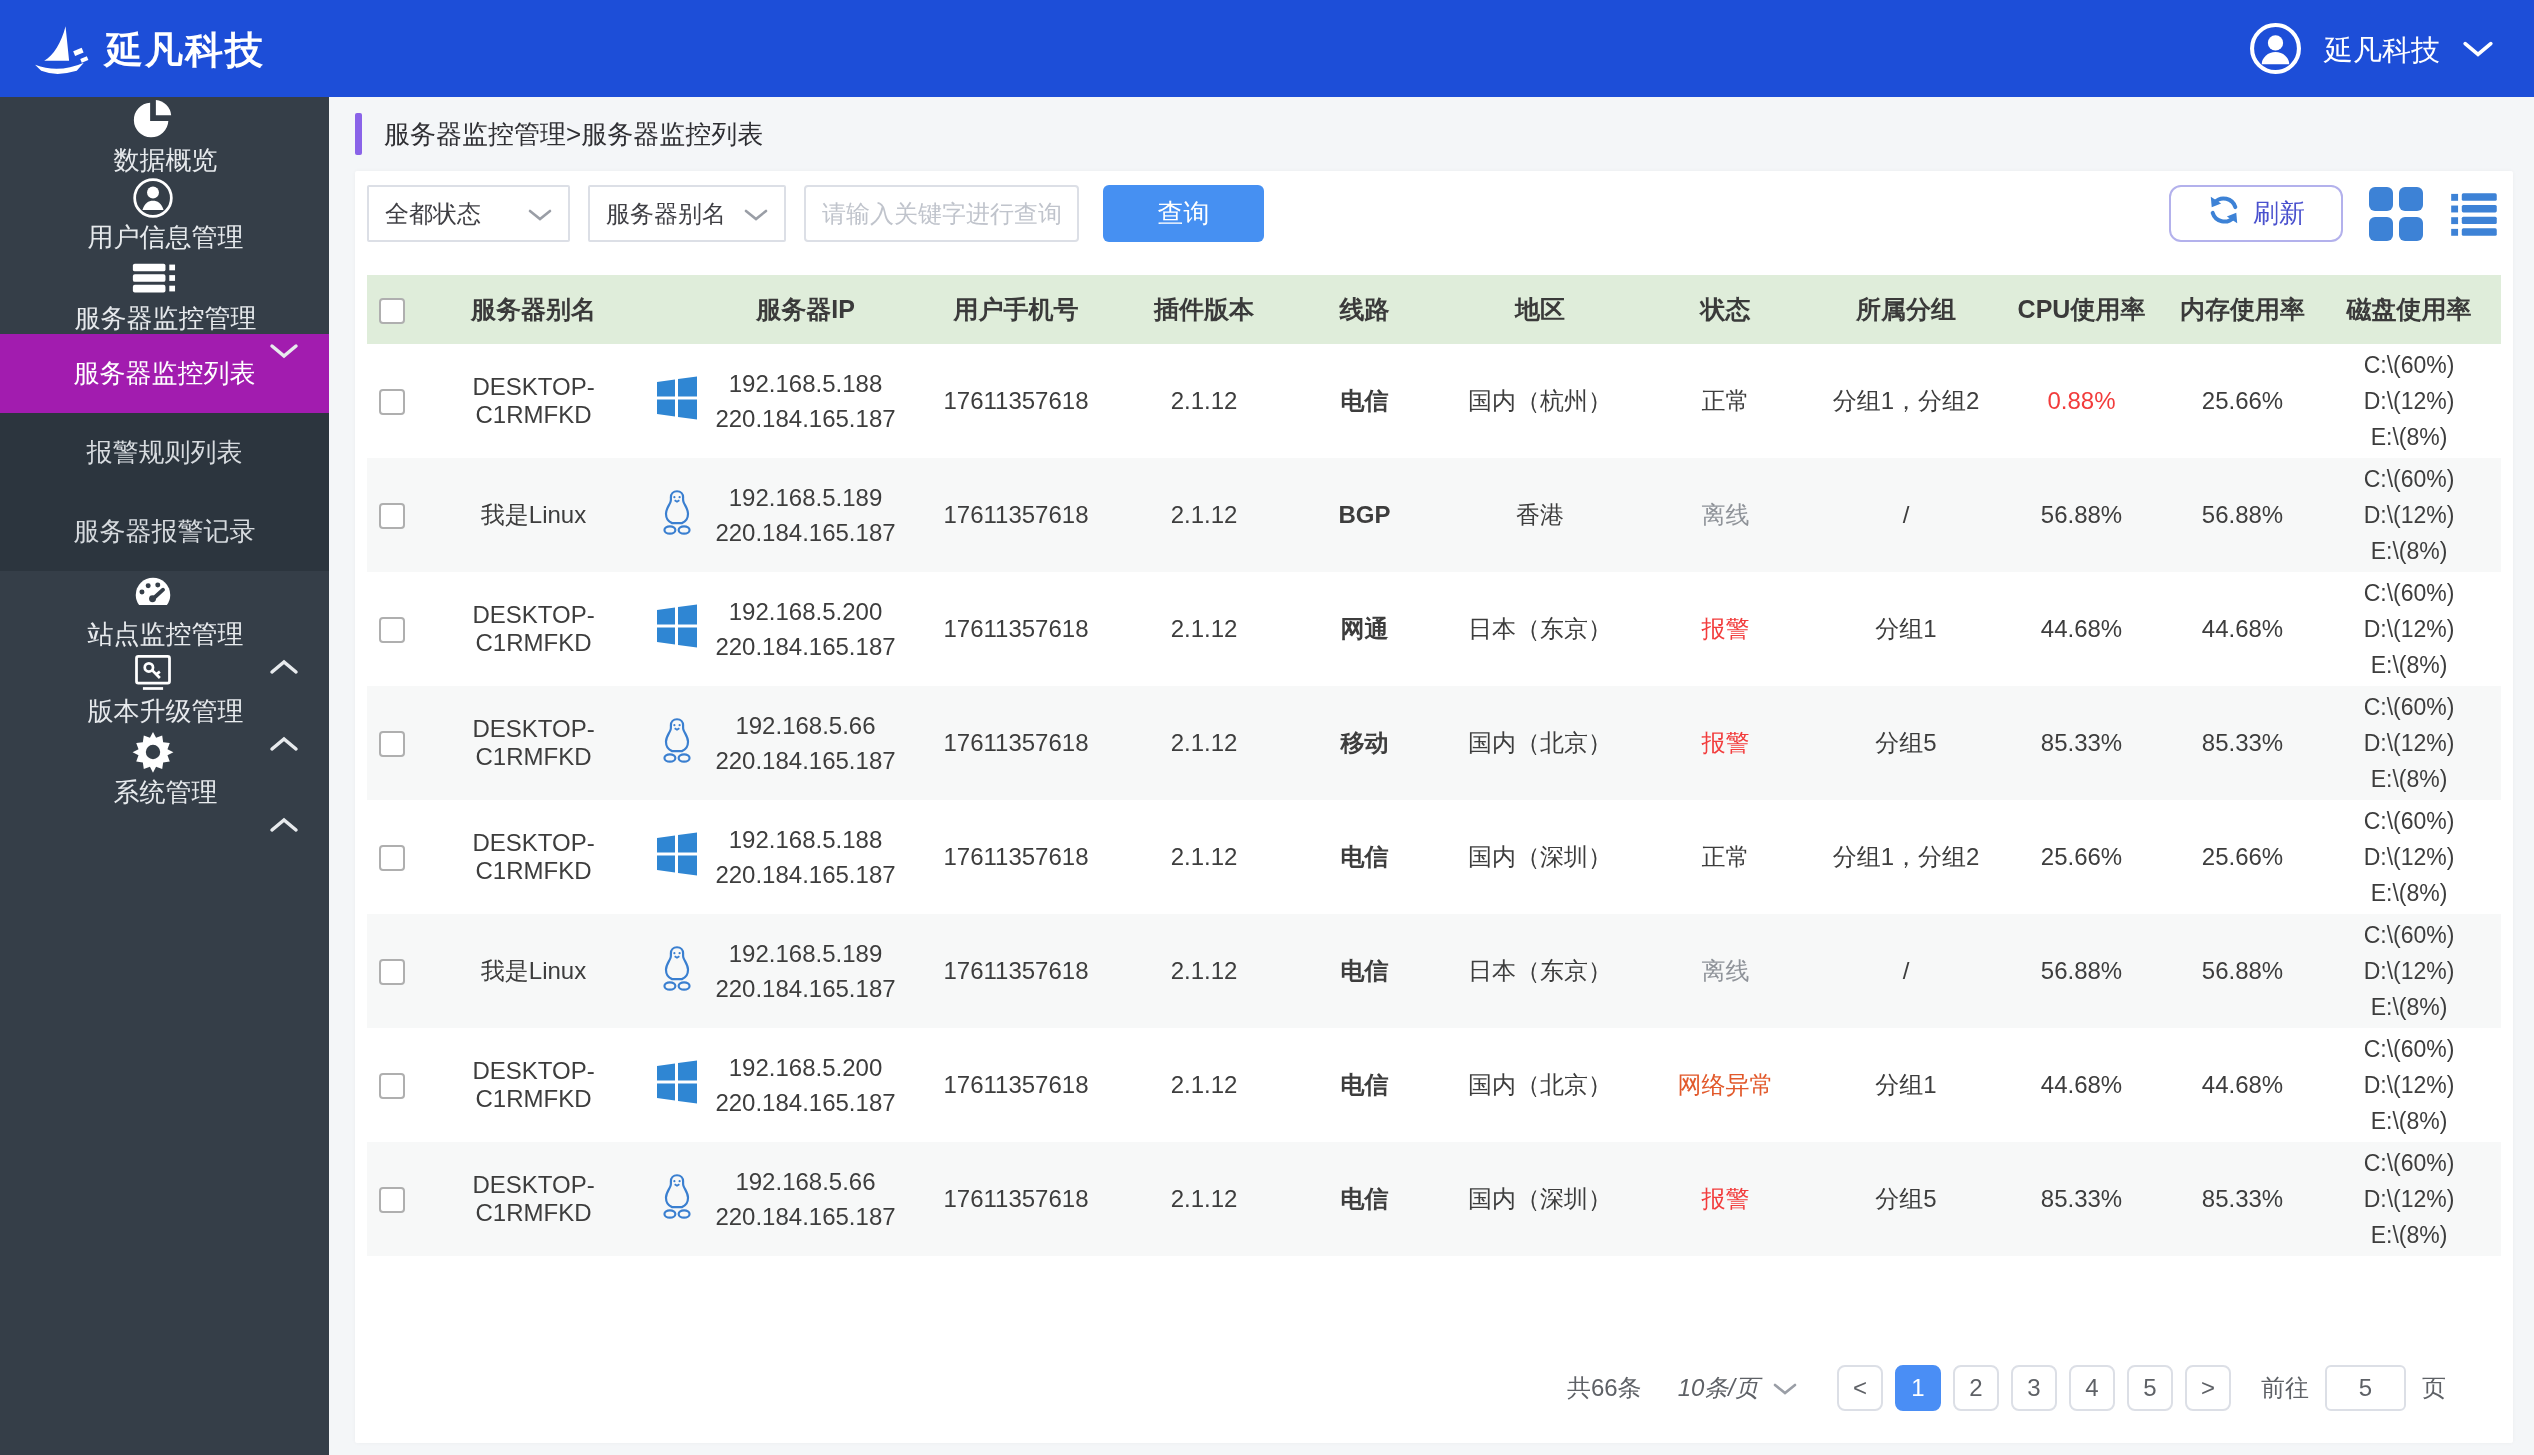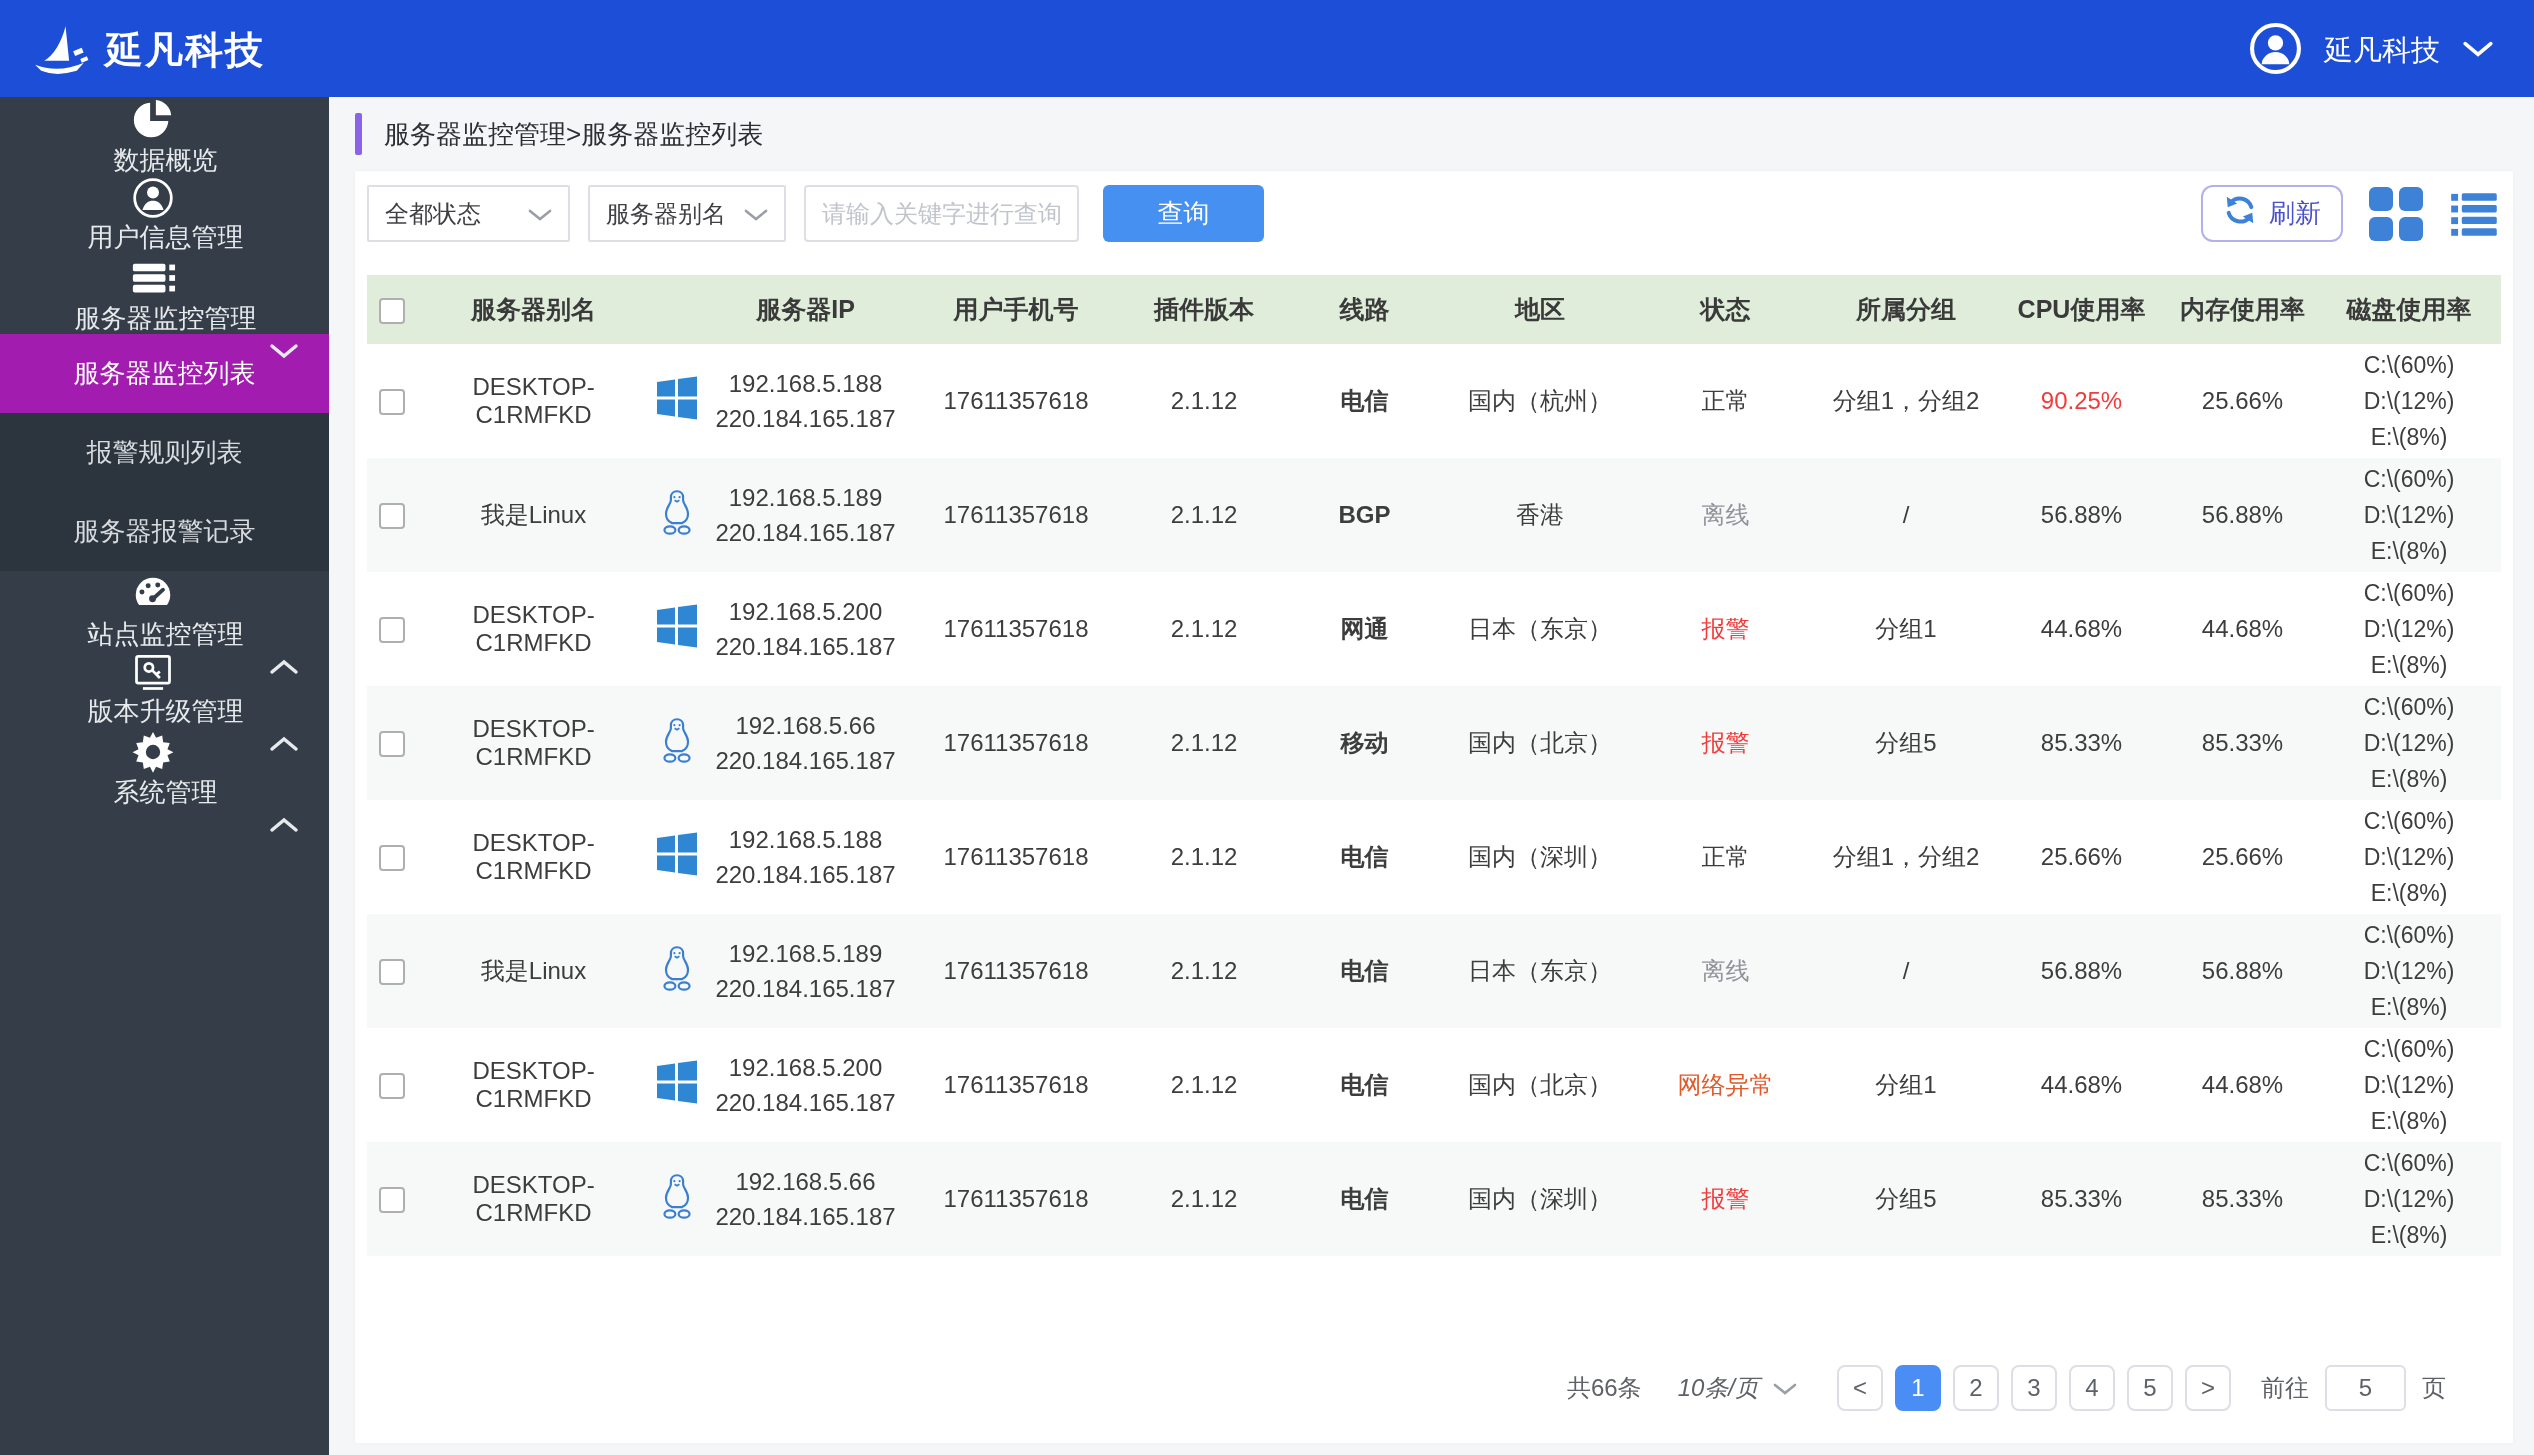--- a/index.html
+++ b/index.html
@@ -35,21 +35,21 @@
   .filter-row { margin-top:14px; height:57px; display:flex; align-items:center; }
   .select-box { width:203px; height:57px; border:2px solid #DCDFE6; border-radius:2px; background:#fff;
     display:flex; align-items:center; padding:0 16px; font-size:24px; color:#3F3F44; cursor:pointer; margin-right:18px; }
   .select-box .sel-chev { margin-left:auto; }
   .search-input { width:275px; height:57px; border:2px solid #DCDFE6; border-radius:4px; font-size:24px;
     padding:0 16px; color:#333; outline:none; margin-right:24px; font-family:inherit; }
   .search-input::placeholder { color:#C0C4CC; }
   .query-btn { width:161px; height:57px; background:#4690F2; border:none; border-radius:6px; color:#fff;
     font-size:26px; cursor:pointer; font-family:inherit; }
   .tools { margin-left:auto; display:flex; align-items:center; gap:26px; }
-  .refresh-btn { height:57px; padding:0 20px; background:#fff; border:2px solid #B3B1EC; border-radius:12px;
+  .refresh-btn { height:57px; padding:0 36px; background:#fff; border:2px solid #B3B1EC; border-radius:12px;
     color:#4A51CE; font-size:26px; display:flex; align-items:center; gap:12px; cursor:pointer; font-family:inherit; }
   .grid-icon { width:53px; height:53px; display:grid; grid-template-columns:24px 24px; grid-template-rows:24px 24px;
     gap:6px; cursor:pointer; }
   .grid-icon span { background:#3D82D6; border-radius:6px; }
   .list-icon { cursor:pointer; display:flex; }
 
   
   table { margin-top:33px; border-collapse:collapse; width:2134px; table-layout:fixed; }
   thead th { height:69px; background:#DFEDDA; font-size:25px; font-weight:700; color:#3A3A3A; text-align:center; }
   tbody td { height:114px; text-align:center; vertical-align:middle; font-size:24px; color:#3D3D3D; }
@@ -325,21 +325,21 @@
     <td class="ip-cell">
       <div>192.168.5.188</div>
       <div>220.184.165.187</div>
     </td>
     <td>17611357618</td>
     <td>2.1.12</td>
     <td class="line-cell">电信</td>
     <td>国内（杭州）</td>
     <td class="st-normal">正常</td>
     <td>分组1，分组2</td>
-    <td class="red">90.25%</td>
+    <td class="red">0.88%</td>
     <td>25.66%</td>
     <td class="disk-cell">
                   <div>C:\(60%)</div>
                   <div>D:\(12%)</div>
                   <div>E:\(8%)</div>
                 </td>
   </tr>
               <tr>
     <td><span class="checkbox"></span></td>
     <td>我是Linux</td>

